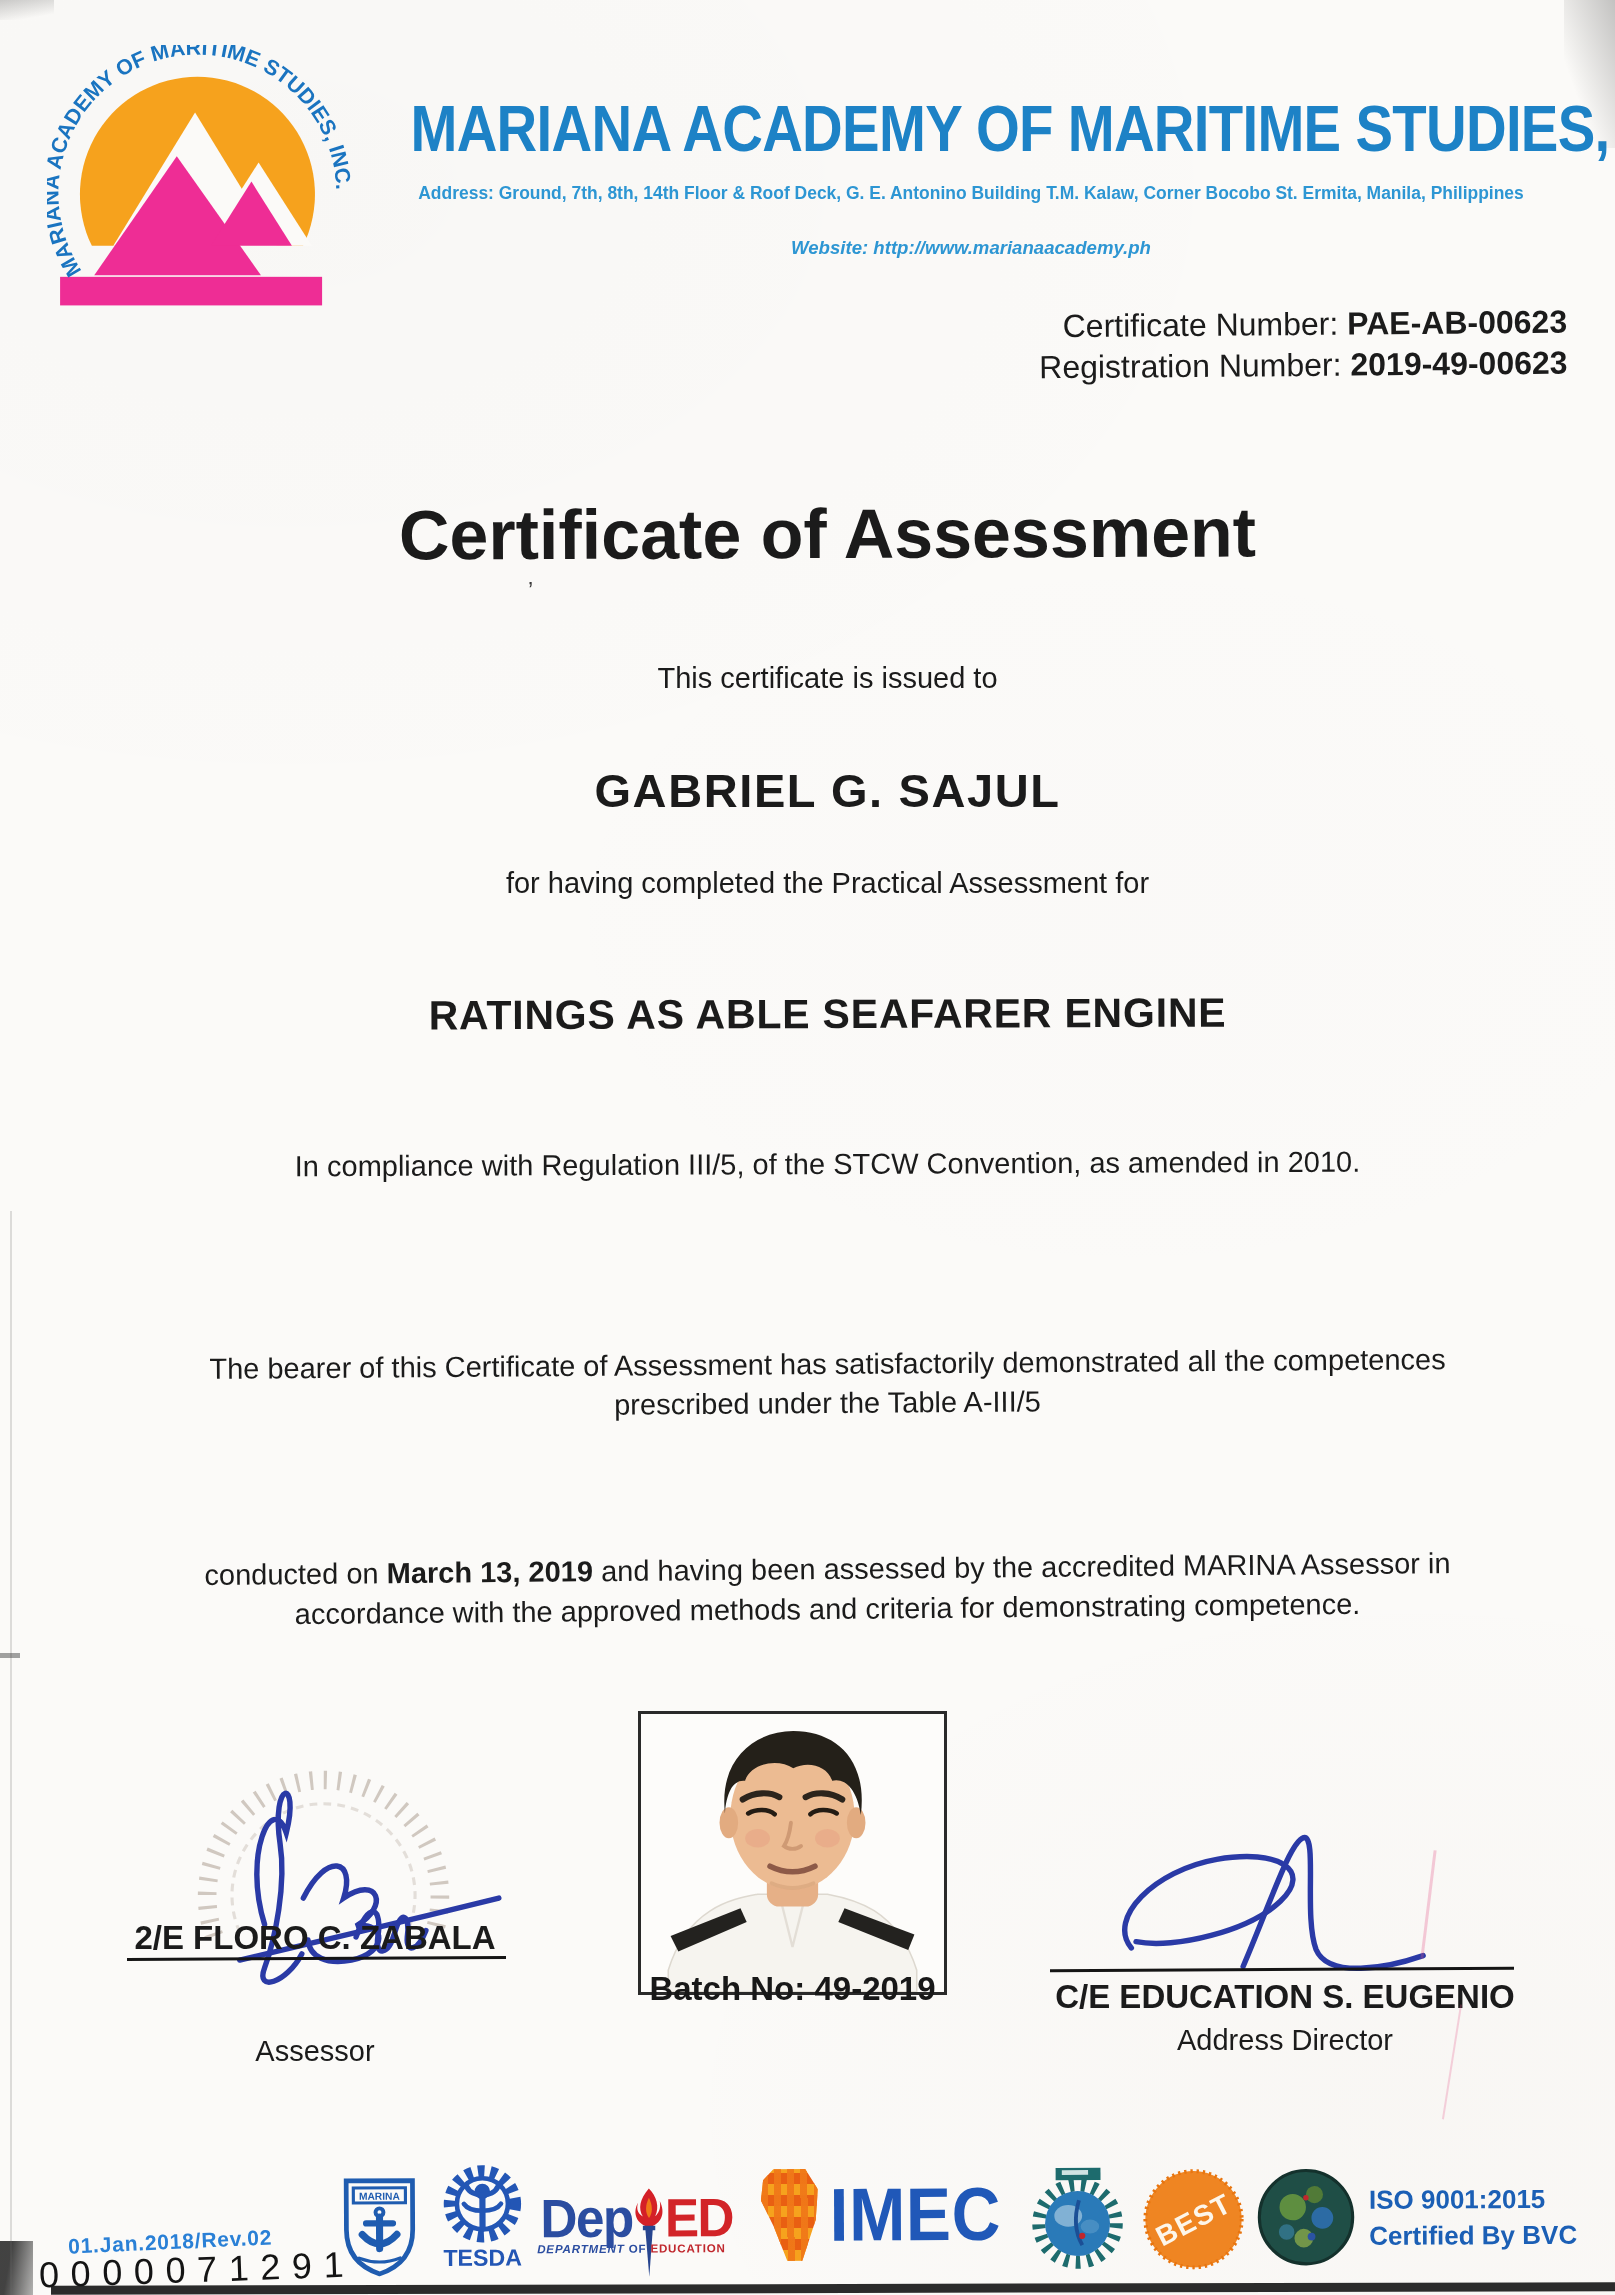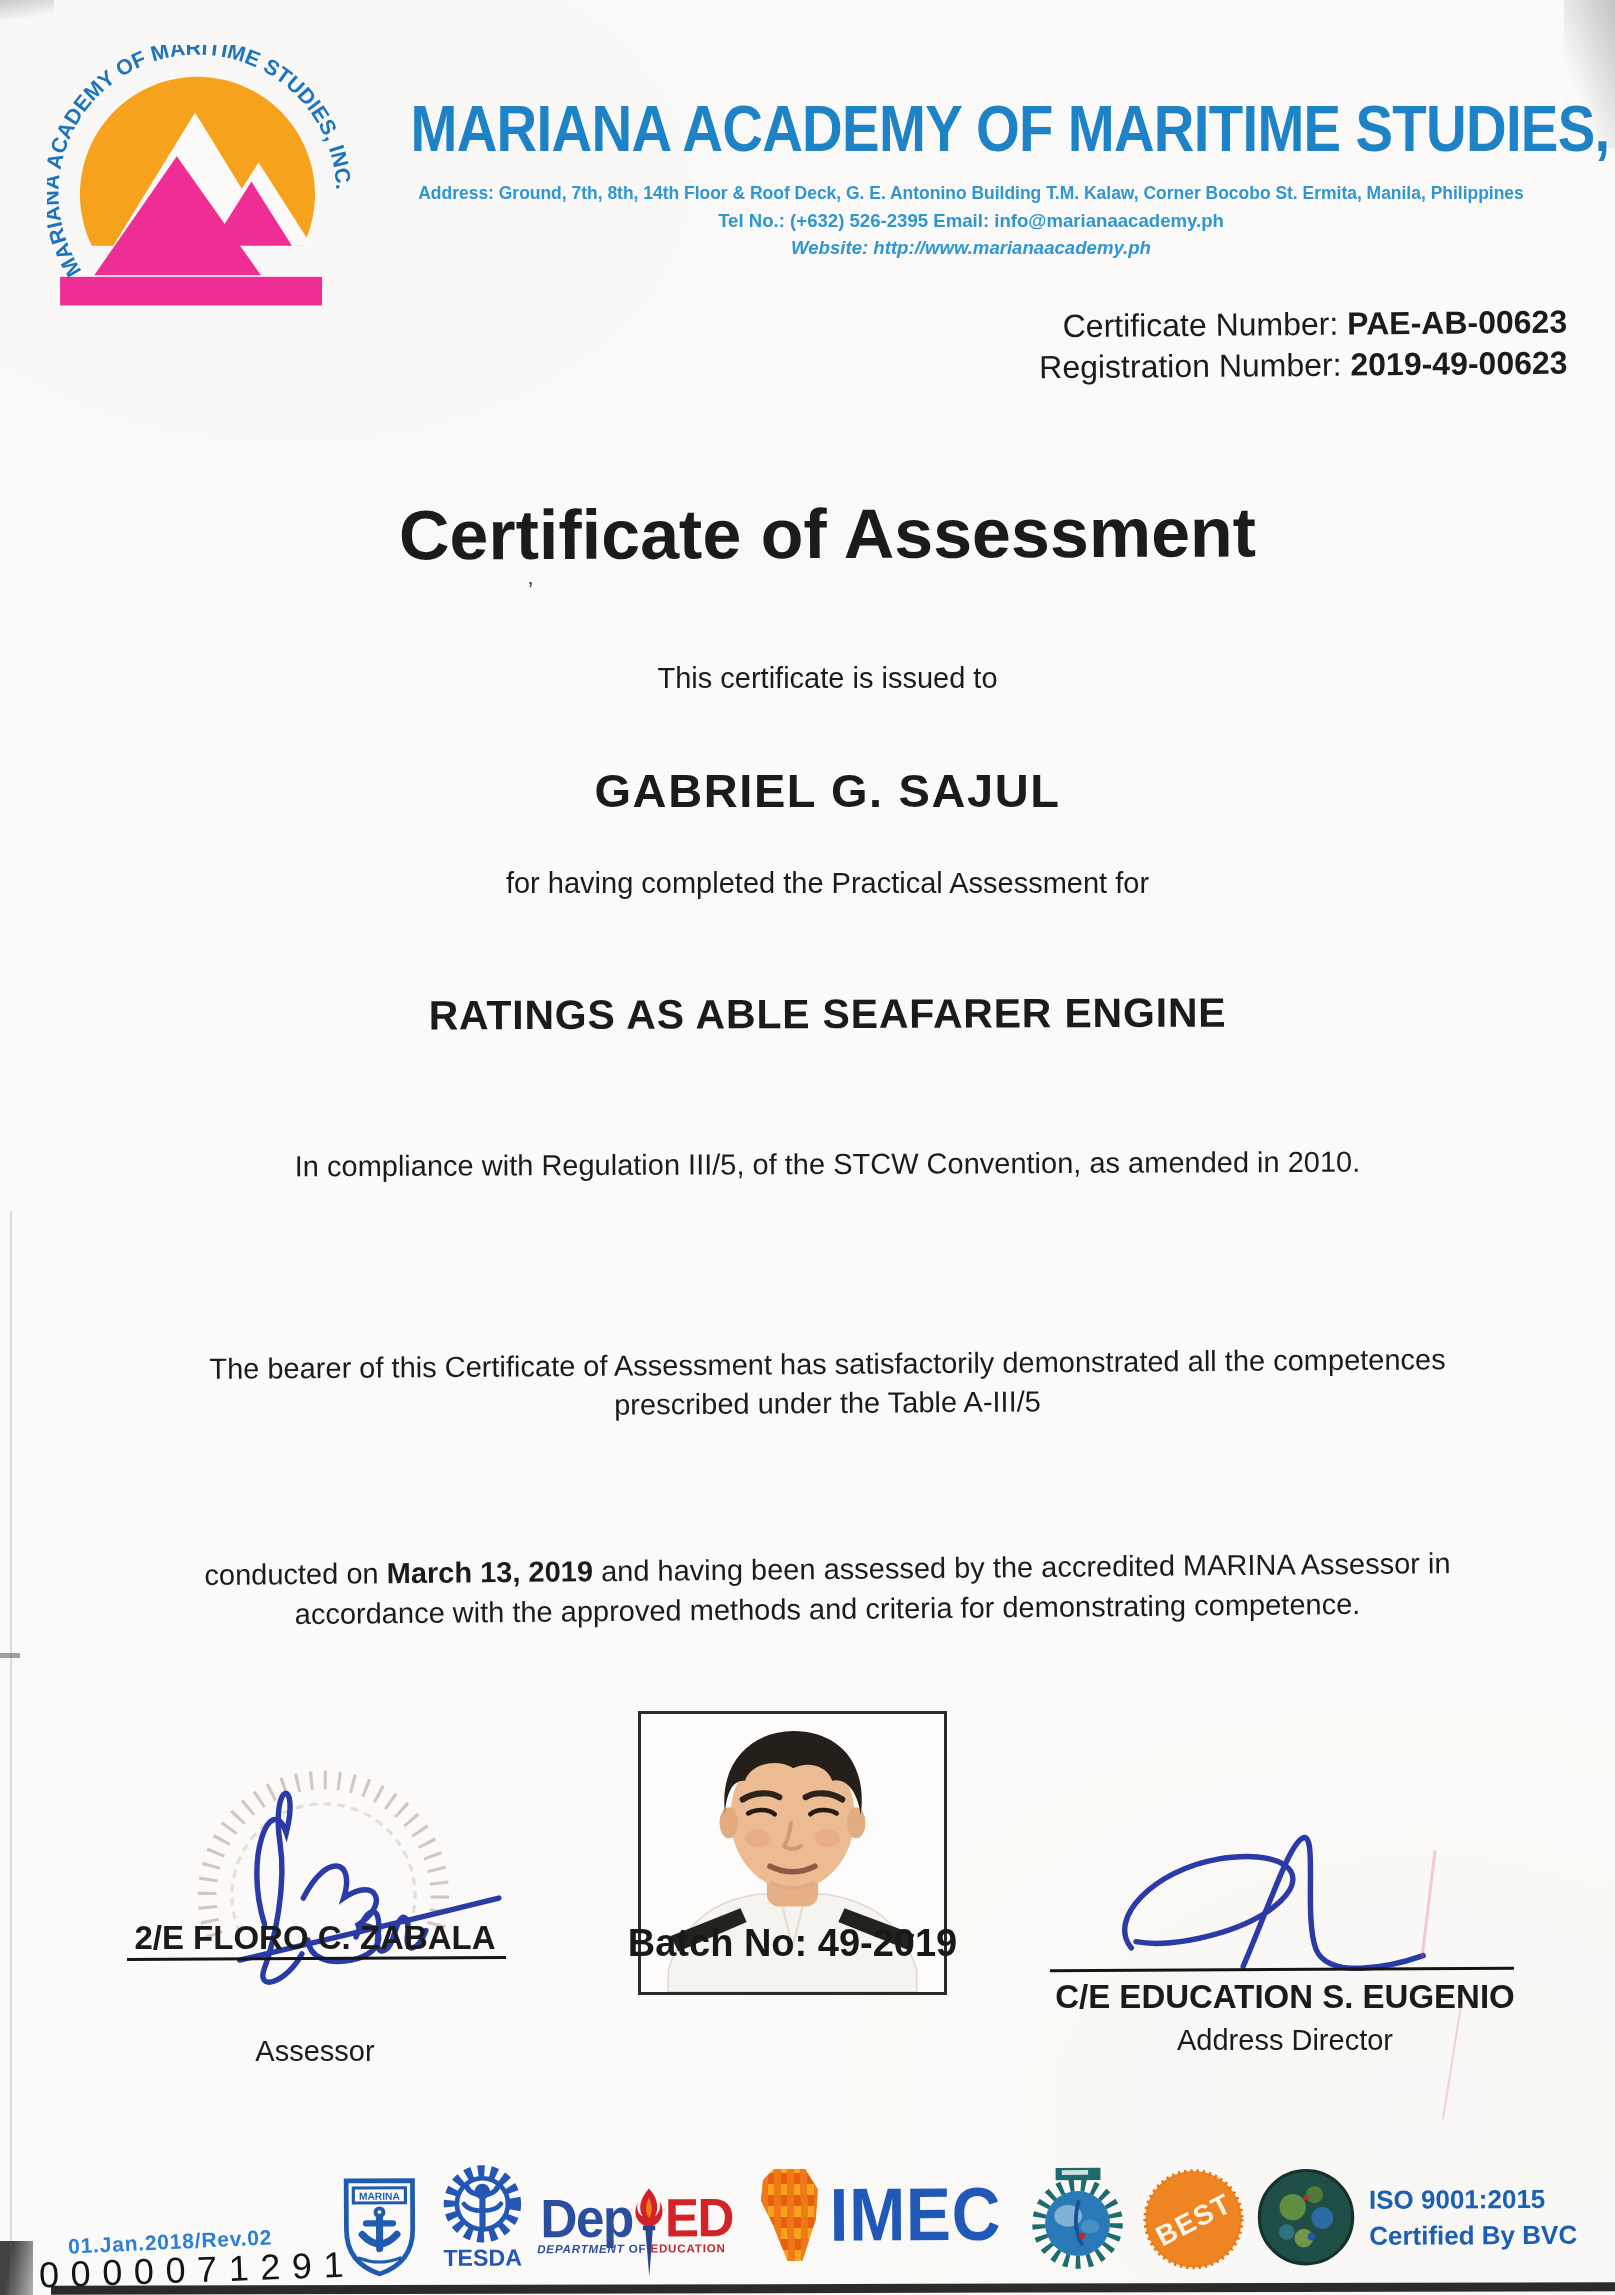--- a/index.html
+++ b/index.html
@@ -33,21 +33,21 @@
   .course{top:991px;font-size:41px;font-weight:700;letter-spacing:0.8px;transform:rotate(-0.2deg);}
   .compliance{top:1148px;font-size:29px;transform:rotate(-0.25deg);}
   .bearer1{top:1348px;font-size:29px;transform:rotate(-0.45deg);}
   .bearer2{top:1387px;font-size:29px;transform:rotate(-0.45deg);}
   .conducted1{top:1553px;font-size:29px;transform:rotate(-0.55deg);}
   .conducted2{top:1593px;font-size:29px;transform:rotate(-0.55deg);}
   .conducted1 b{font-weight:700;}
   
   .photo-frame{top:1711px;left:638px;width:303px;height:278px;border:3.1px solid #2a2a2a;background:#fcfbfa;}
   .photo-caption{left:404px;width:777px;text-align:center;font-weight:700;color:#181818;}
-  .batch{top:1922px;font-size:38px;text-align:center;}
+  .batch{top:1970px;font-size:33px;text-align:center;}
   .srn{top:2072px;font-size:33px;}
   
   .sig-line{height:3.1px;background:#151515;}
   .sigL-line{top:1957px;left:127px;width:379px;transform:rotate(-0.3deg);}
   .sigR-line{top:1968px;left:1050px;width:464px;transform:rotate(-0.3deg);}
   .sig-name{font-size:33px;font-weight:700;text-align:center;white-space:nowrap;}
   .sigL-name{top:1919px;left:82px;width:466px;text-align:center;}
   .sigR-name{top:1978px;left:1052px;width:466px;}
   .sig-title{font-size:29px;text-align:center;}
   .sigL-title{top:2014px;left:82px;width:466px;margin-top:21px;}
@@ -93,21 +93,20 @@
     <polygon points="205,253 256,172 307,253" fill="#ee2d95"></polygon>
     <rect x="15" y="292" width="330" height="36" fill="#ee2d95"></rect>
     <path id="arcP" d="M45,288 A175,175 0 1 1 331,288" fill="none"></path>
     <text font-family="Liberation Sans, sans-serif" font-size="27" font-weight="700" fill="#1a74c0">
       <textPath href="#arcP" startOffset="4">MARIANA ACADEMY OF MARITIME STUDIES, INC.</textPath>
     </text>
   </svg>
 
   <div class="abs school-name">MARIANA ACADEMY OF MARITIME STUDIES, INC.</div>
   <div class="abs addr addr1">Address: Ground, 7th, 8th, 14th Floor &amp; Roof Deck, G. E. Antonino Building T.M. Kalaw, Corner Bocobo St. Ermita, Manila, Philippines</div>
-  <div class="abs addr addr2">Tel No.: (+632) 526-2395    Email:  info@marianaacademy.ph</div>
   <div class="abs addr addr3">Website: http://www.marianaacademy.ph</div>
 
   <div class="abs certnums">
     <div><span>Certificate Number: </span><b>PAE-AB-00623</b></div>
     <div><span>Registration Number: </span><b>2019-49-00623</b></div>
   </div>
 
   <div class="abs ctr title">Certificate of Assessment</div>
   <div class="abs tick">’</div>
   <div class="abs ctr issued">This certificate is issued to</div>

